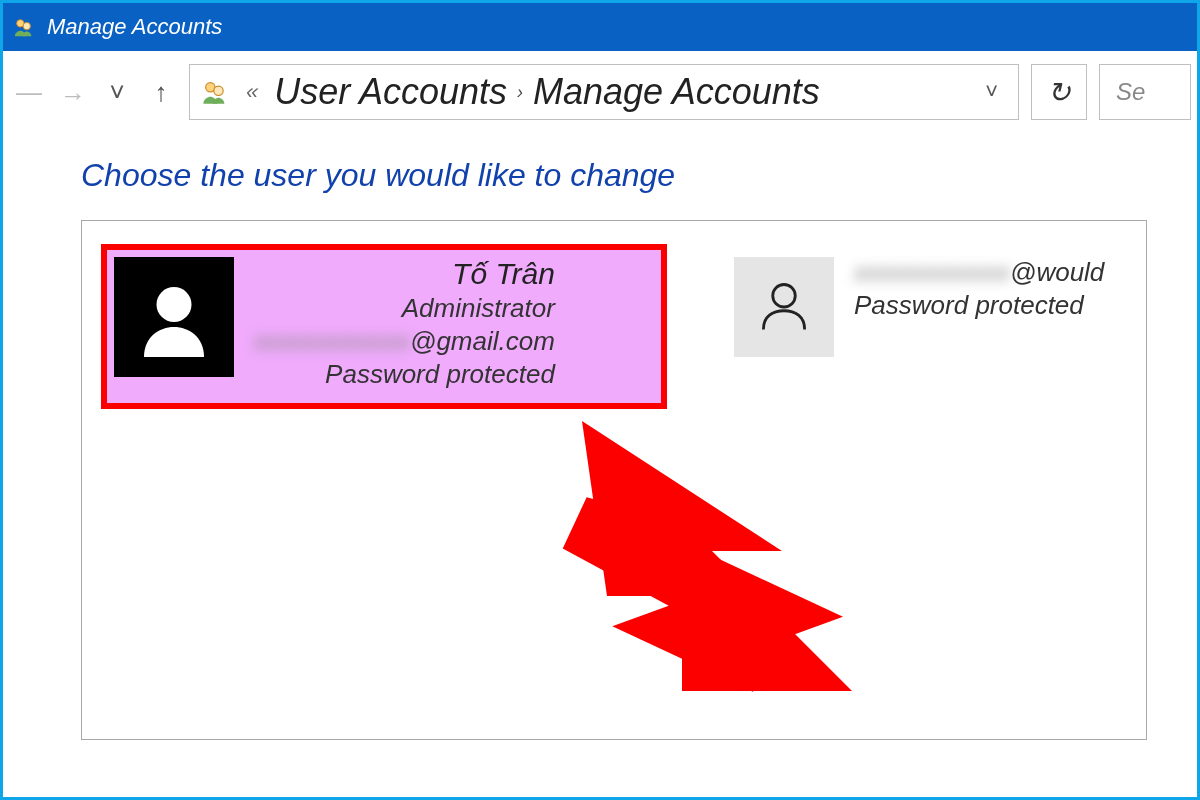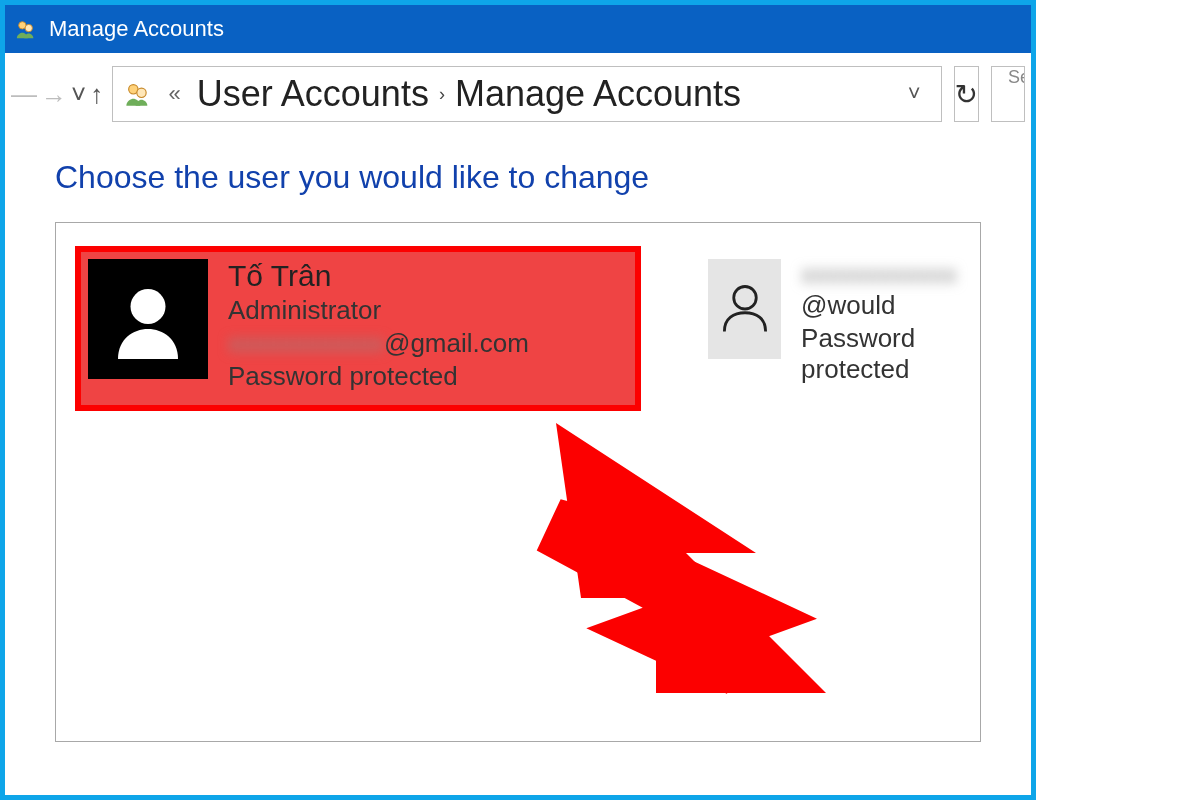--- a/index.html
+++ b/index.html
@@ -1,43 +1,43 @@
 <!DOCTYPE html>
 <html><head>
 <meta charset="utf-8">
 <style>
   * { box-sizing: border-box; margin: 0; padding: 0; }
   html, body { width: 1200px; height: 800px; font-family: "Segoe UI", Arial, sans-serif; background: #fff; overflow: hidden; }
-  .frame { border: 5px solid #0ea5e9; width: 1036px; height: 800px; position: relative; background: #fff; }
+  .frame { border: 3px solid #0ea5e9; width: 1200px; height: 800px; position: relative; background: #fff; font-style: italic; }
 
   
   .titlebar { background: #0961c3; color: #fff; display: flex; align-items: center; height: 48px; padding: 0 10px; font-size: 22px; }
   .titlebar .icon { margin-right: 12px; display:flex; align-items:center; }
   .titlebar .title { font-weight: 400; }
 
   
   .toolbar { display: flex; align-items: center; height: 82px; padding: 0 6px; gap: 4px; }
   .nav-btn { width: 40px; height: 60px; display:flex; align-items:center; justify-content:center; font-size: 26px; color:#555; }
   .nav-btn.disabled { color:#bdbdbd; }
   .addressbox { flex: 0 0 830px; border: 1px solid #bfbfbf; height: 56px; display:flex; align-items:center; padding: 0 10px; gap: 10px; margin-left: 4px; }
   .addr-icon { width: 30px; height: 30px; display:flex; align-items:center; justify-content:center; }
   .addr-sep { color:#666; font-size: 22px; margin: 0 6px; }
   .addr-text { color:#222; font-size: 36px; }
   .addr-chevron { color:#444; font-size:18px; }
   .addr-dd { margin-left:auto; color:#555; font-size:22px; padding: 0 10px; }
   .refresh-btn { width:56px; height:56px; border:1px solid #bfbfbf; display:flex; align-items:center; justify-content:center; font-size:28px; color:#333; margin-left:8px; }
-  .searchbox { flex:1; height:56px; border:1px solid #bfbfbf; margin-left:8px; padding:0 16px; display:flex; align-items:flex-start; font-size:18px; color:#888; overflow:hidden; }
+  .searchbox { flex:1; height:56px; border:1px solid #bfbfbf; margin-left:8px; padding:8px 16px; display:flex; align-items:center; font-size:24px; color:#888; overflow:hidden; }
 
   
-  .content { padding: 24px 50px 0 50px; }
+  .content { padding: 24px 50px 0 78px; }
   .heading { color:#1141ac; font-size: 32px; font-weight: 400; margin-bottom: 26px; }
   .panel { border:1px solid #a8a8a8; padding: 26px 22px; min-height: 520px; display:flex; gap: 60px; align-items:flex-start; position:relative; }
 
   .user-card { display:flex; gap: 20px; padding: 10px 16px 16px 10px; min-width: 560px; position:relative; }
-  .user-card.selected { background:#ef4444; outline: 6px solid #fc0000; outline-offset: -3px; }
+  .user-card.selected { background:#f0abfc; outline: 6px solid #fc0000; outline-offset: -3px; text-align: right; }
   .avatar-dark { width:120px; height:120px; background:#000; display:flex; align-items:center; justify-content:center; }
   .avatar-light { width:100px; height:100px; background:#e5e5e5; display:flex; align-items:center; justify-content:center; color:#222; }
   .avatar-svg { width:80px; height:80px; }
   .user-info { display:flex; flex-direction:column; gap:2px; }
   .user-name { font-size:30px; color:#222; }
   .user-line { font-size:26px; color:#333; }
   .blur { filter: blur(6px); color:#8a8a8a; display:inline-block; }
 
   
   .annot-arrow { position:absolute; left:470px; top:180px; width:300px; height:300px; pointer-events:none; }

